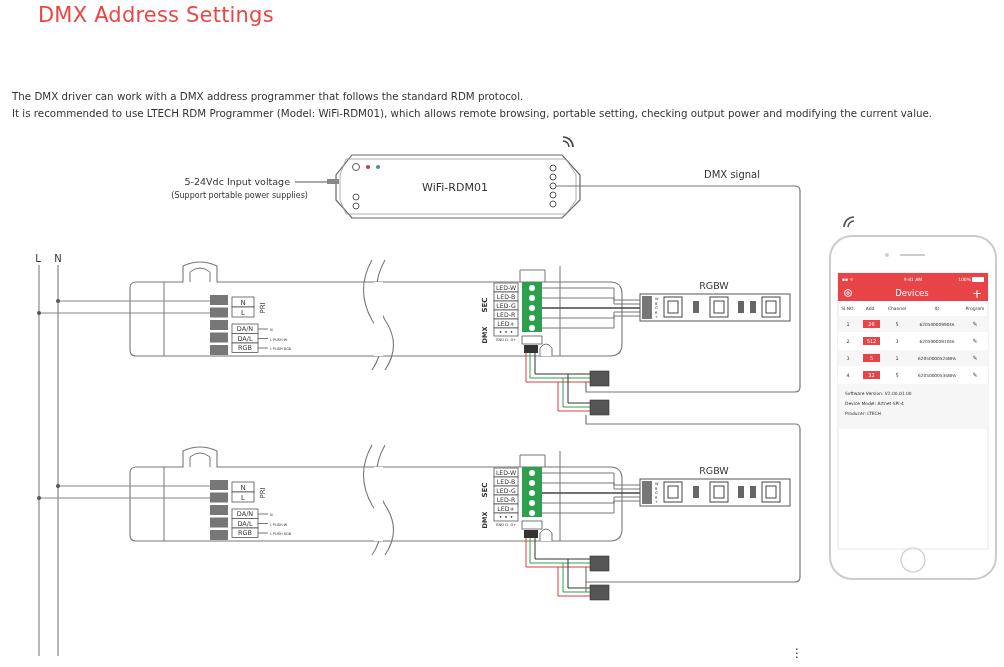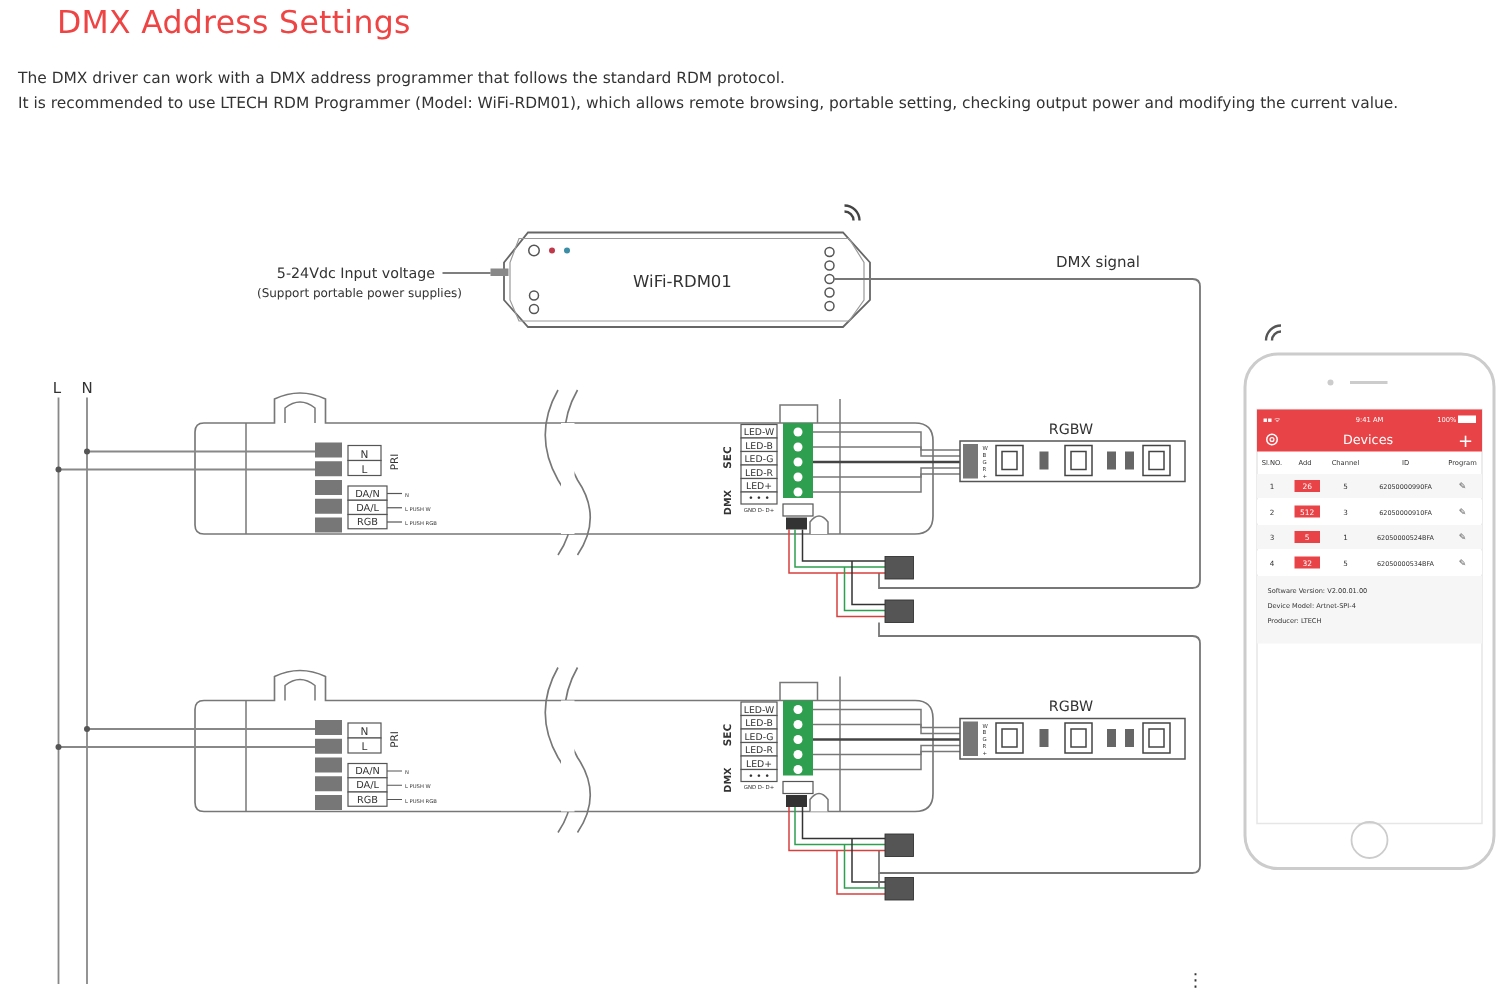--- a/index.html
+++ b/index.html
@@ -1,18 +1,18 @@
 <!DOCTYPE html>
 <html><head>
 <meta charset="utf-8">
 <style>
   html, body { margin: 0; padding: 0; background: #ffffff; }
   body { width: 1004px; height: 667px; position: relative; overflow: hidden; font-family: "DejaVu Sans", sans-serif; color: #333; }
   .title { position: absolute; left: 12px; top: 3px; font-size: 21px; color: #ef4444; font-weight: normal; letter-spacing: 0.2px; margin-left: 26px; }
-  .para { position: absolute; left: 12px; font-size: 10.3px; color: #333; white-space: nowrap; }
+  .para { position: absolute; left: 12px; font-size: 10.3px; color: #333; white-space: nowrap; margin-top: 44px; }
   #p1 { top: 46px; }
   #p2 { top: 63px; }
   svg#diagram { position: absolute; left: 0; top: 0; }
   .lbl { font-family: "DejaVu Sans", sans-serif; fill: #333; }
   .phone-txt { font-family: "DejaVu Sans", sans-serif; }
 </style>
 </head>
 <body>
 
 <div class="title">DMX Address Settings</div>

